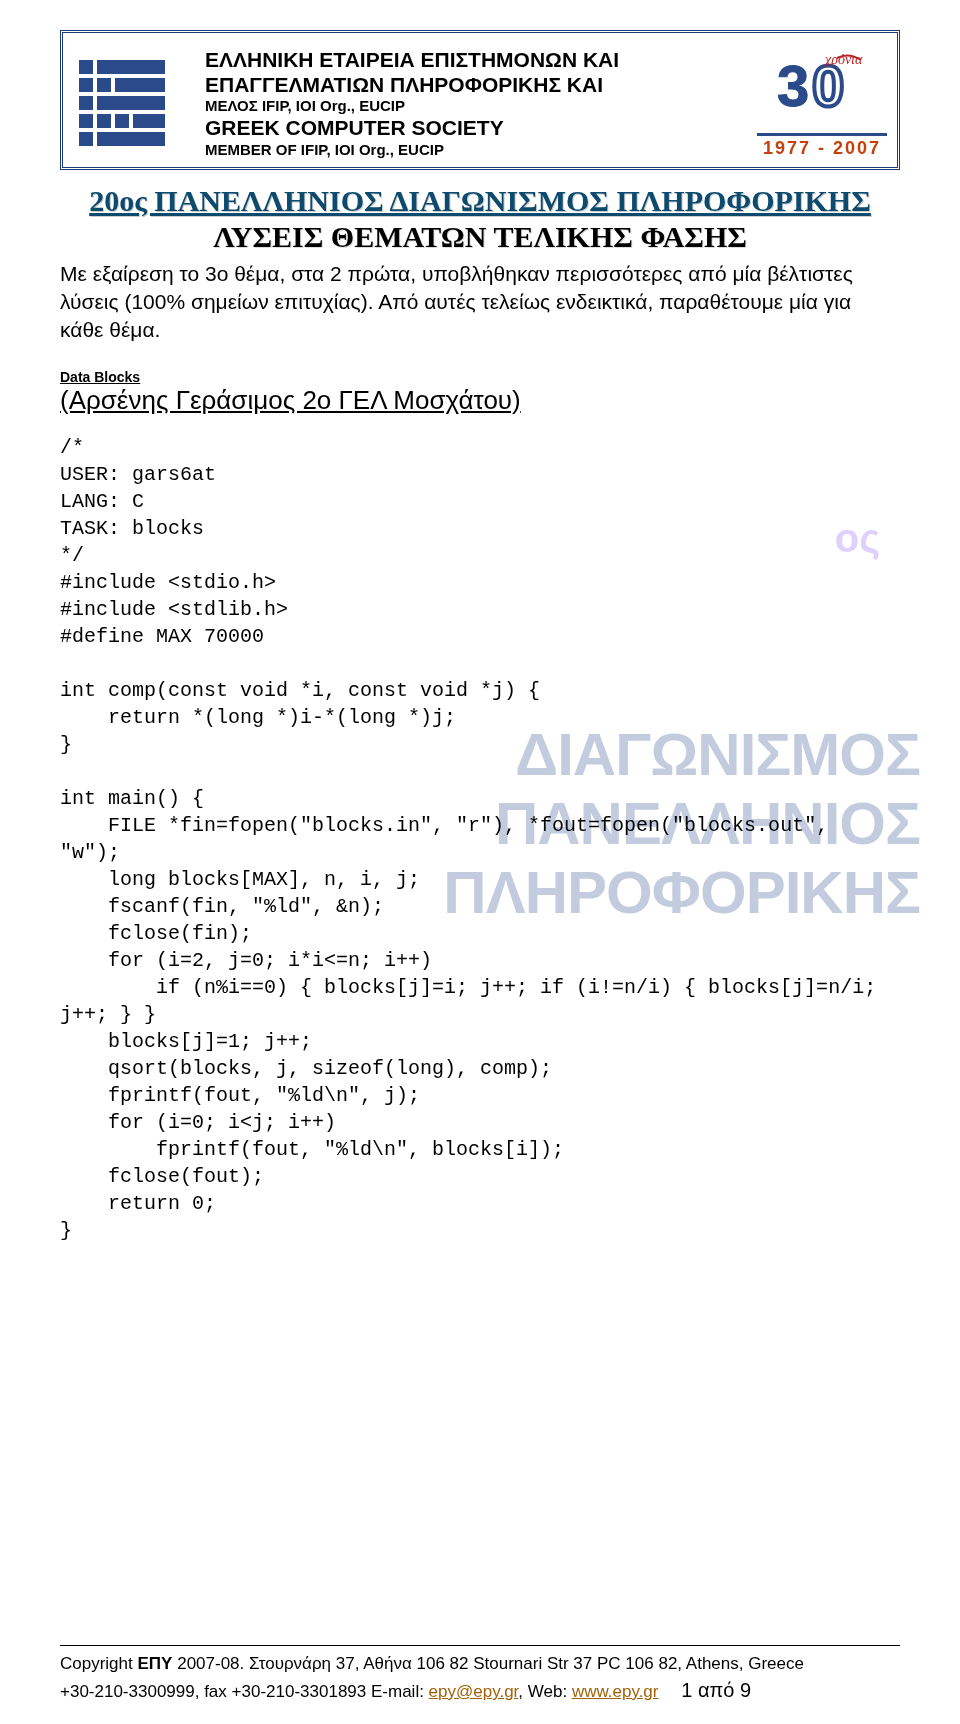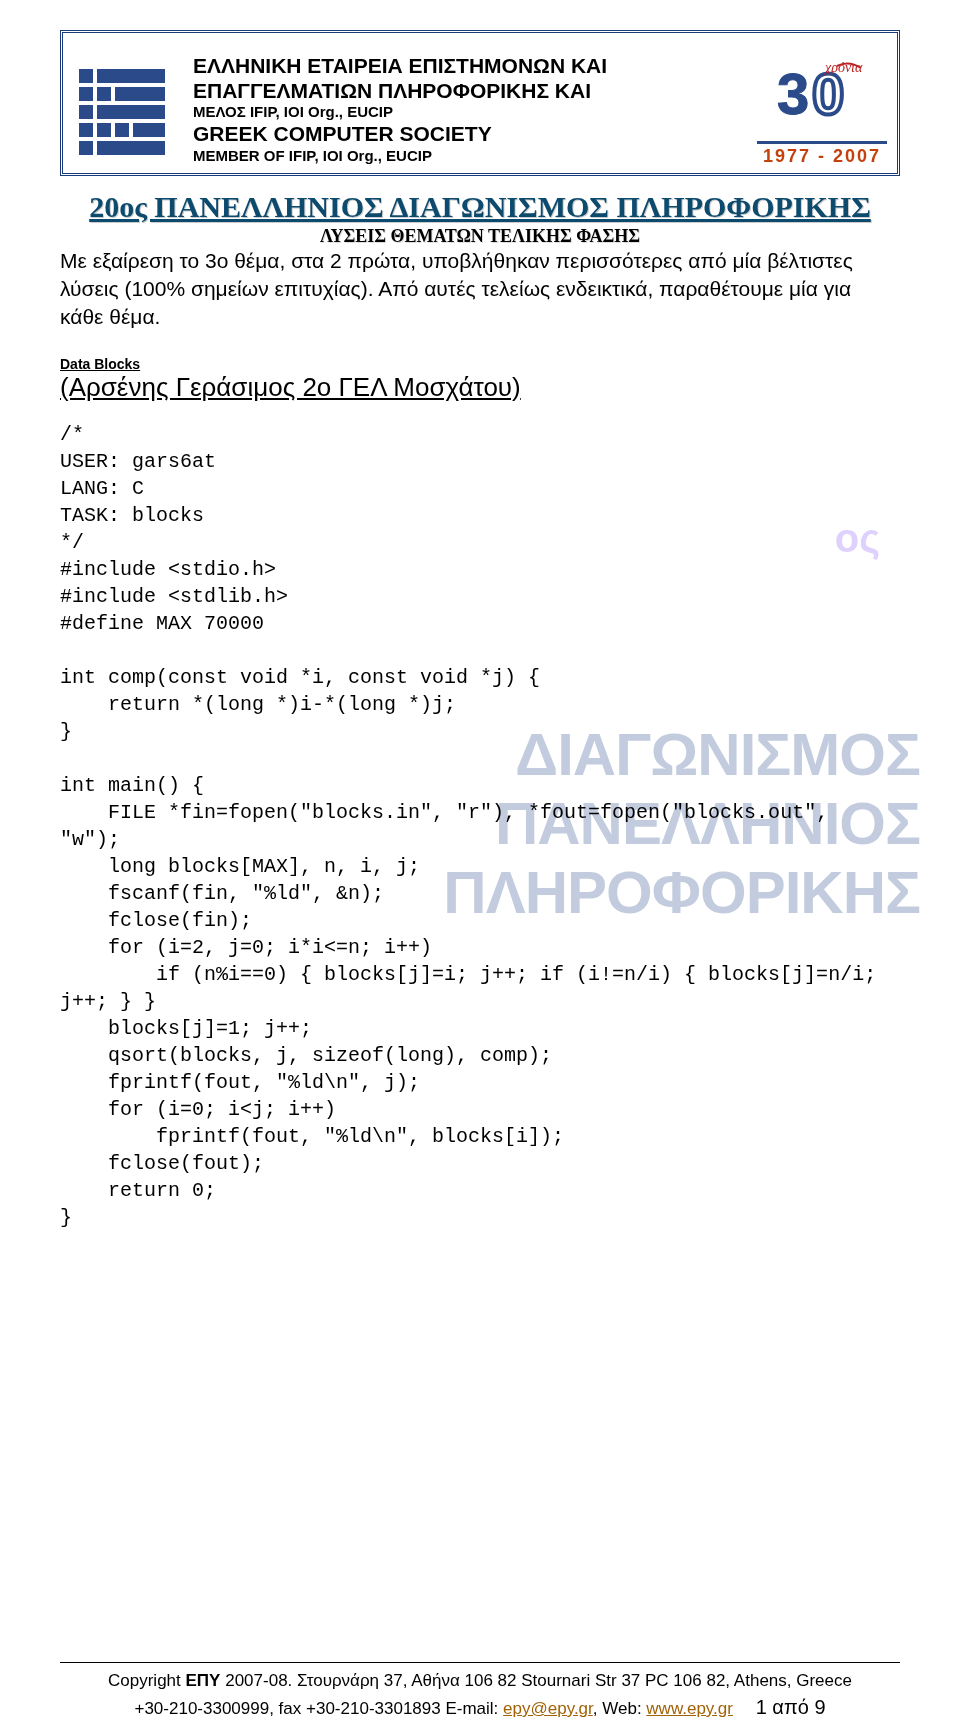--- a/index.html
+++ b/index.html
@@ -45,23 +45,24 @@
     color: #8b5cf6;
   }
 
   .page {
     position: relative;
     padding: 30px 60px 0 60px;
   }
 
   .header-box {
     border: 3px double #1a3a7a;
-    padding: 18px 10px 6px 10px;
-    display: flex;
-    align-items: flex-end;
+    padding: 12px 10px 6px 10px;
+    display: flex;
+    align-items: center;
+    gap: 12px;
     margin-bottom: 14px;
   }
   .logo-left {
     width: 120px;
     height: 110px;
     display: flex;
     flex-direction: column;
     justify-content: center;
     gap: 4px;
     padding: 6px;
@@ -110,24 +111,25 @@
     font-size: 30px;
     font-weight: 700;
     color: #0c4a6e;
     text-align: center;
     text-decoration: underline;
     text-shadow: 1px 1px 0 #ccc;
     margin-bottom: 2px;
   }
   .subtitle {
     font-family: Georgia, 'Times New Roman', serif;
-    font-size: 18px;
+    font-size: 30px;
     font-weight: 700;
     text-align: center;
     text-shadow: 1px 1px 0 #ddd;
+    margin-bottom: 6px;
   }
   .intro {
     font-family: Arial, sans-serif;
     font-size: 21px;
     line-height: 1.35;
     margin-bottom: 24px;
     text-align: left;
   }
 
   .section-title {
@@ -147,27 +149,27 @@
     font-family: 'Courier New', Courier, monospace;
     font-size: 20px;
     white-space: pre-wrap;
     line-height: 1.35;
     position: relative;
     z-index: 2;
   }
 
   .footer {
     position: absolute;
-    bottom: 3px;
+    bottom: 20px;
     left: 60px;
     right: 60px;
     border-top: 1px solid #000;
     padding-top: 6px;
     font-size: 17px;
-    text-align: center;
+    text-align: left;
     line-height: 1.4;
   }
   .footer a { color: #a16207; text-decoration: underline; }
   .footer .pnum {
     display: inline-block;
     margin-left: 18px;
     font-size: 20px;
   }
 </style>
 </head>

